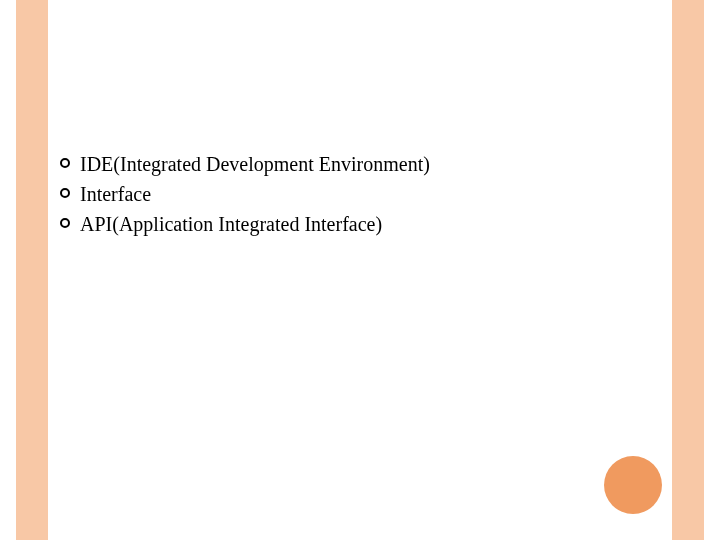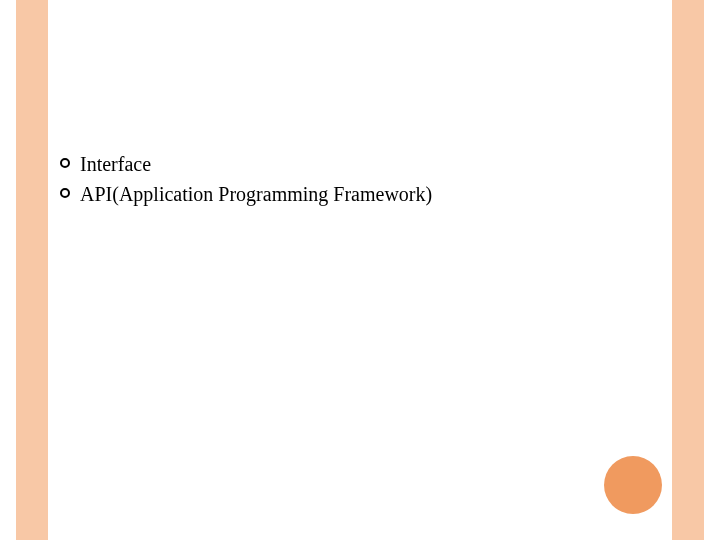--- a/index.html
+++ b/index.html
@@ -65,22 +65,26 @@
 </head>
 <body>
 
 <div class="band-left"></div>
 <div class="band-right"></div>
 
 <div class="content">
   <ul class="bullet-list">
     <li class="bullet-item">
       <span class="bullet-marker"></span>
+      <span>IDE(Integrated Development Environment)</span>
+    </li>
+    <li class="bullet-item">
+      <span class="bullet-marker"></span>
       <span>Interface</span>
     </li>
     <li class="bullet-item">
       <span class="bullet-marker"></span>
-      <span>API(Application Programming  Framework)</span>
+      <span>API(Application Integrated  Interface)</span>
     </li>
   </ul>
 </div>
 
 <div class="circle-decoration"></div>
 
 </body></html>

